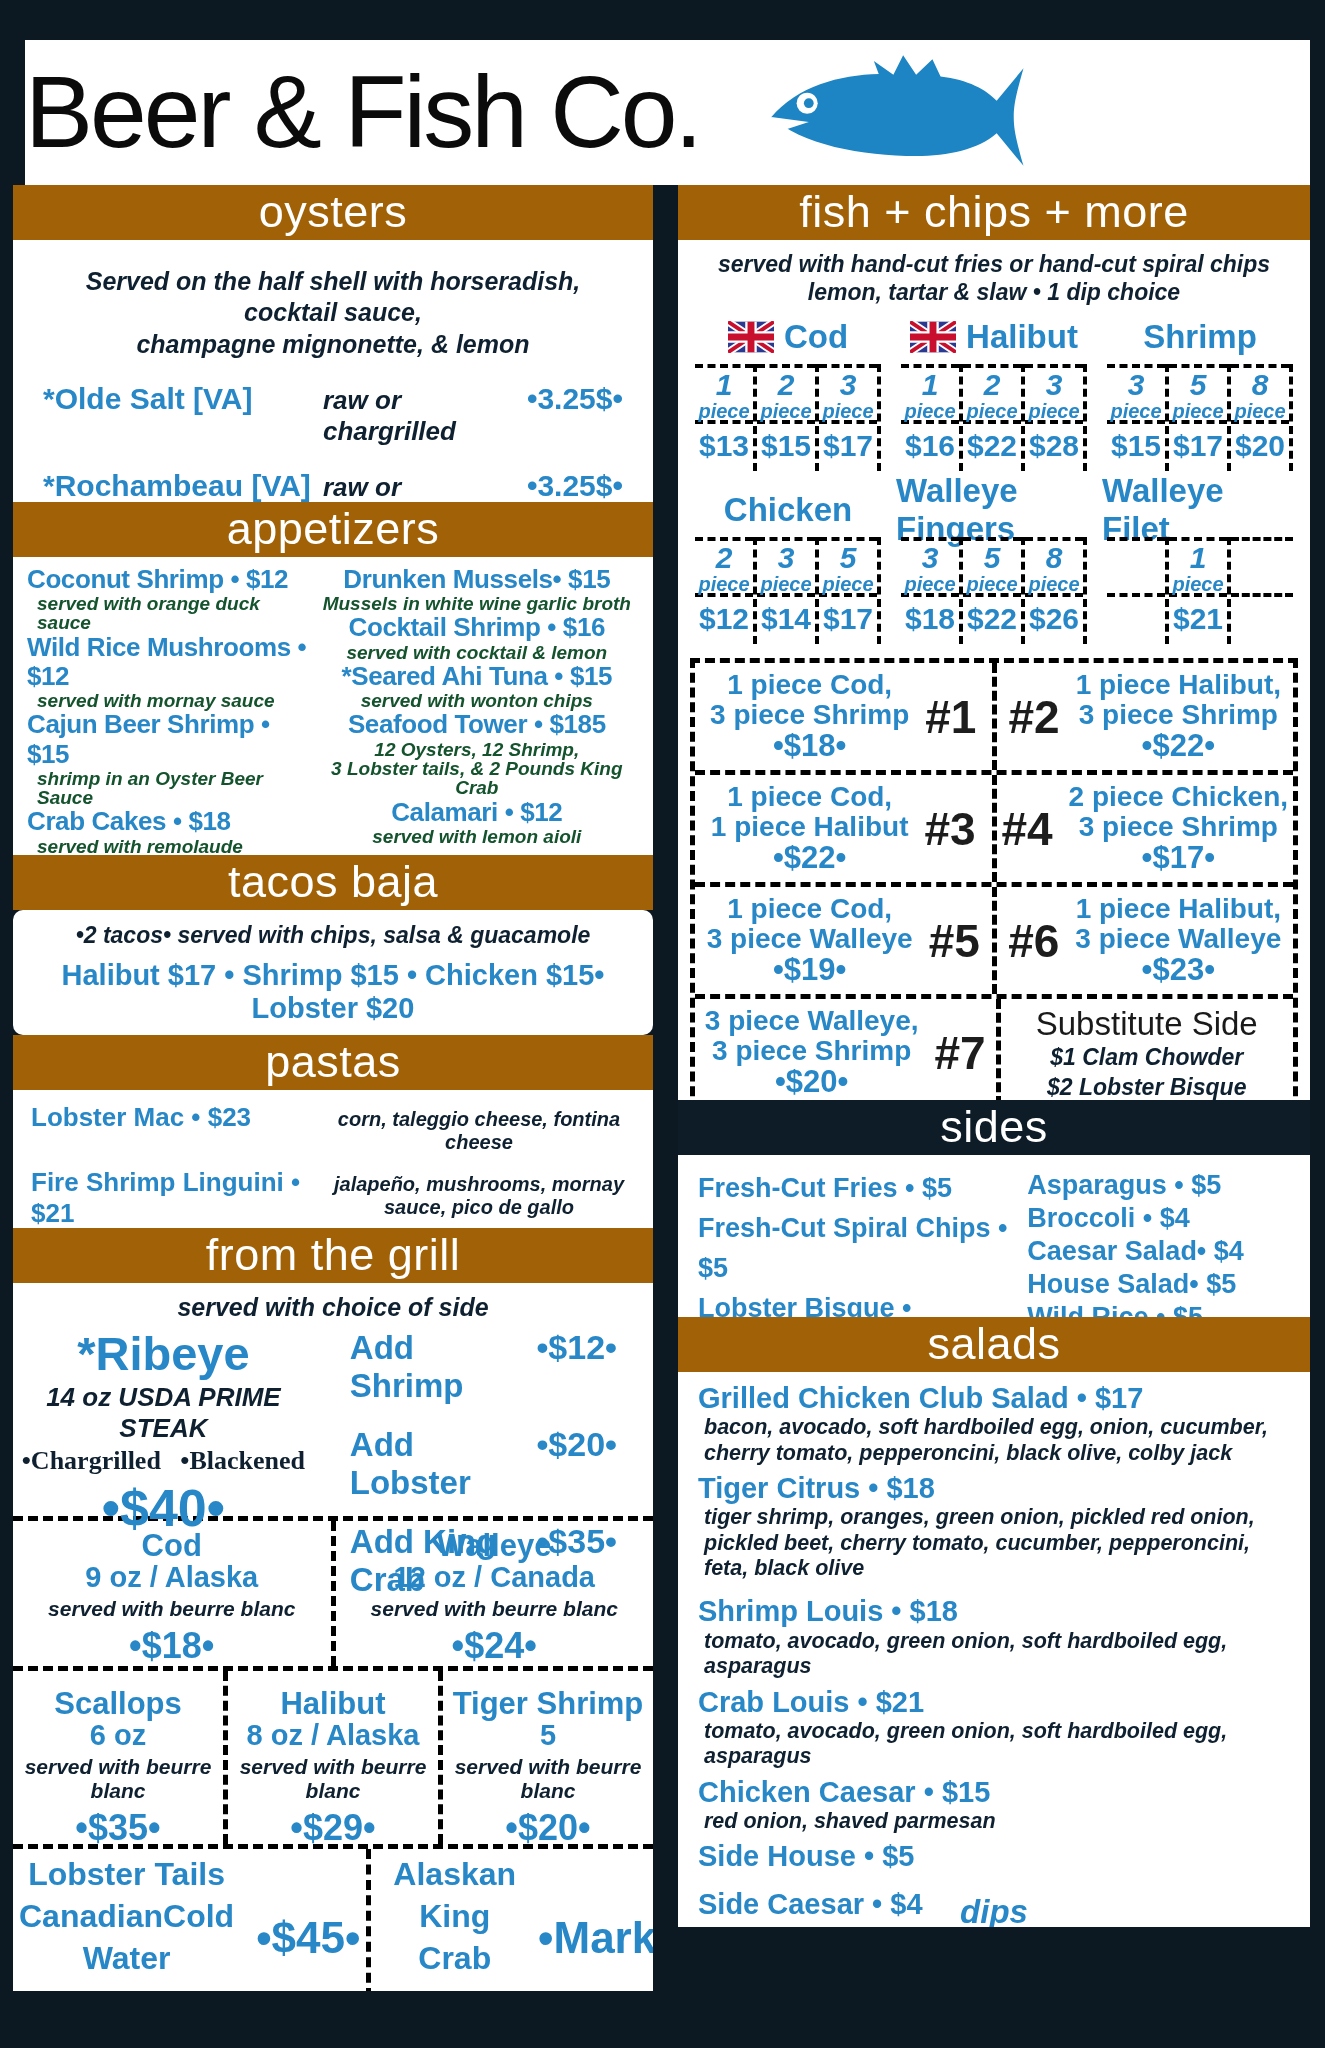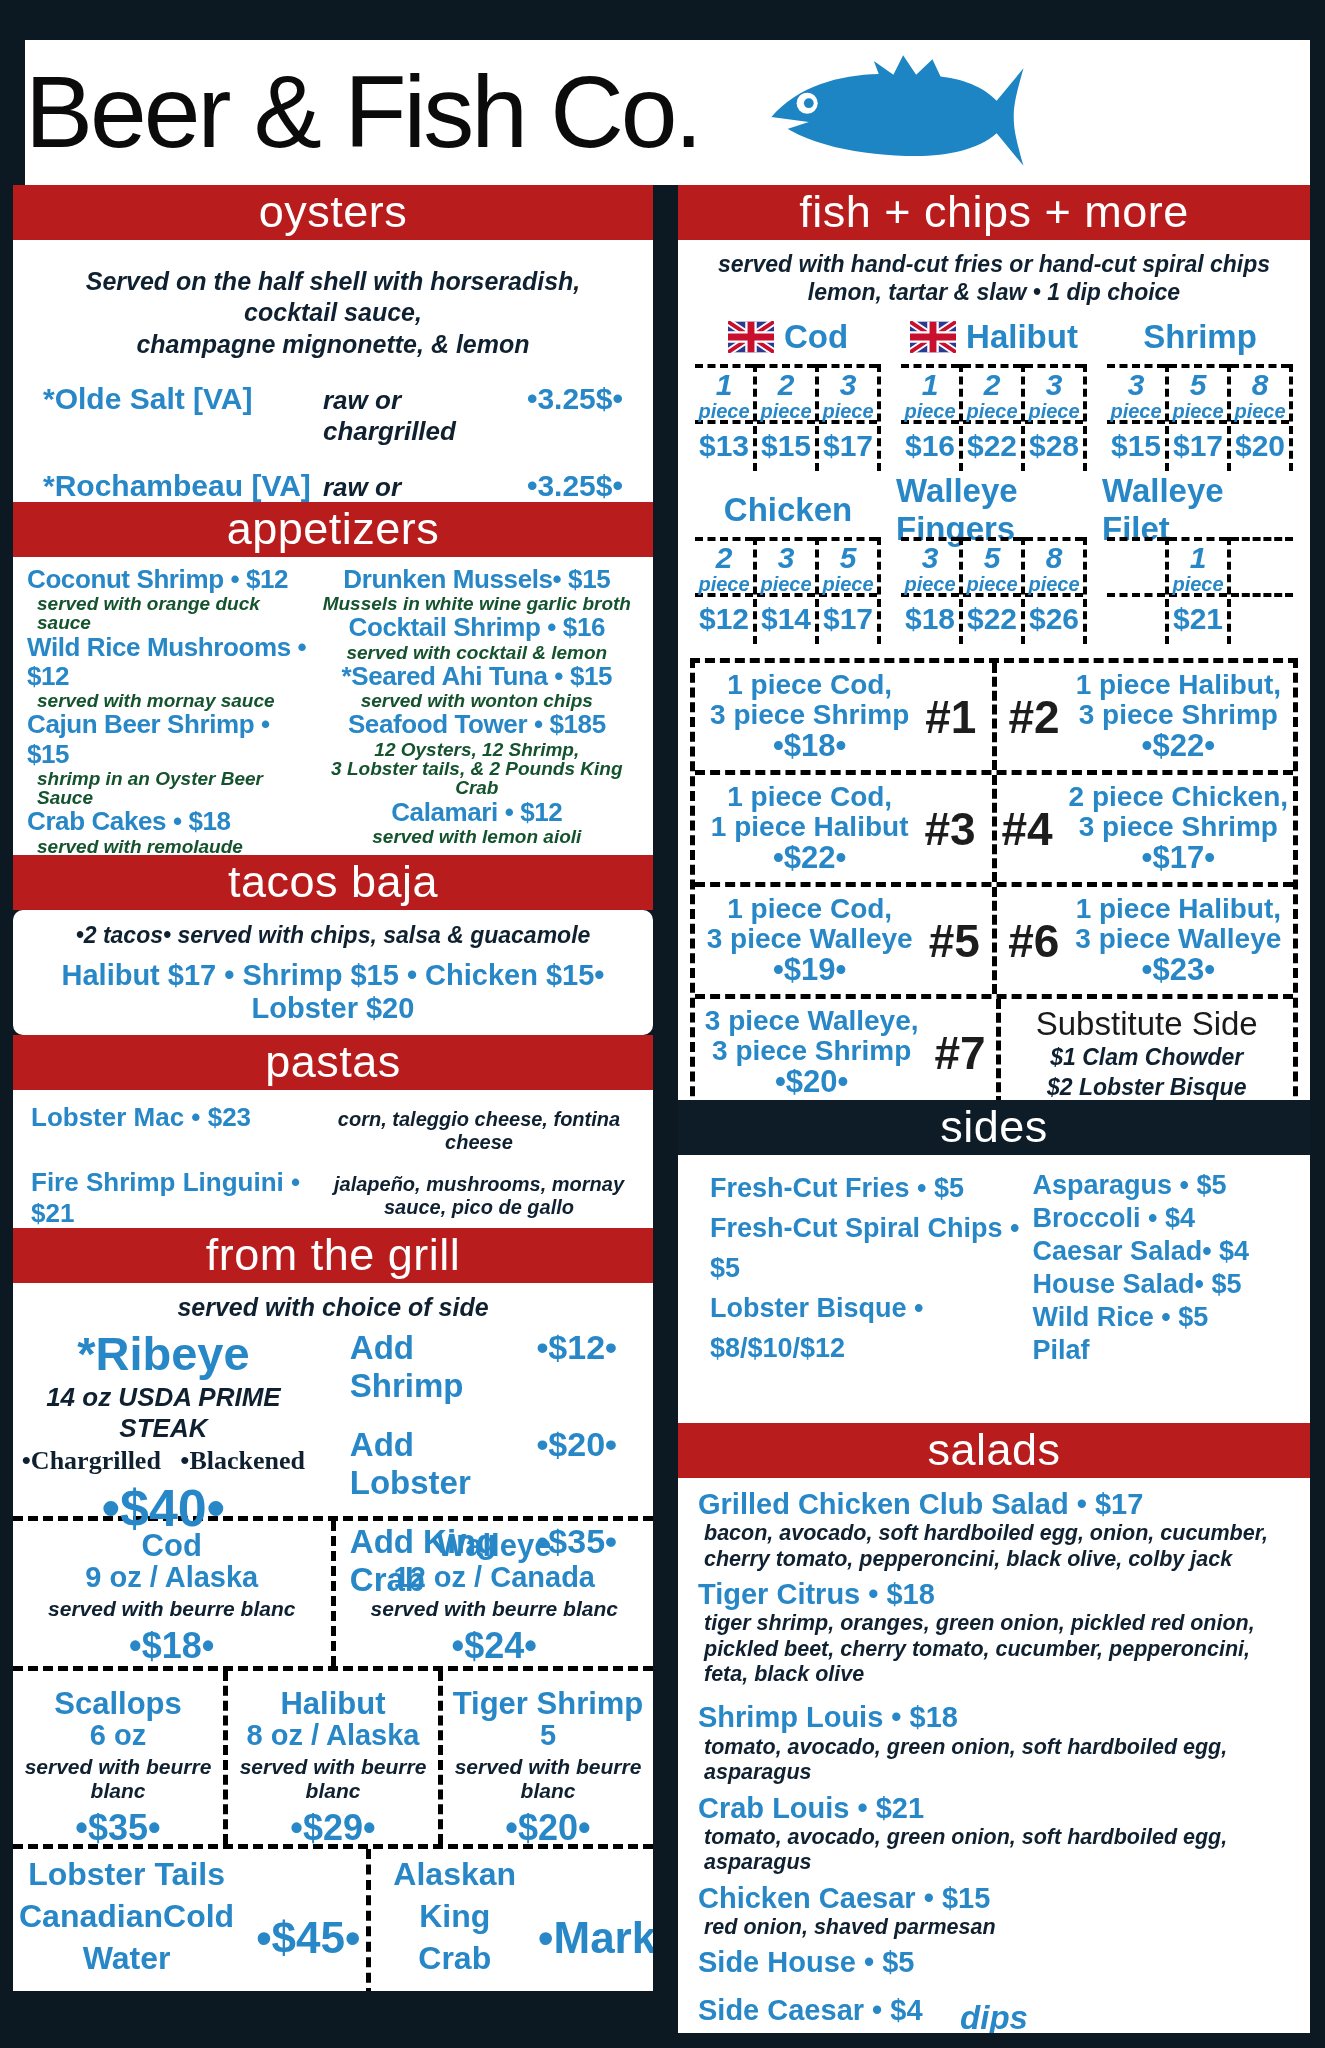--- a/index.html
+++ b/index.html
@@ -11,21 +11,21 @@
               background:#fff; display:flex; align-items:center; }
   .masthead h1 { font-size:102px; font-weight:400; color:#0b0b0b; letter-spacing:-3px;
                  white-space:nowrap; }
   .fish-logo { margin-left:45px; width:300px; height:122px; flex:0 0 auto; }
 
   
   .col { position:absolute; top:185px; display:flex; flex-direction:column; }
   .col.left  { left:13px;  width:640px; }
   .col.right { left:678px; width:632px; }
 
-  .bar { background:#b91c1c; color:#fff; text-align:center; font-size:45px; font-weight:400;
+  .bar { background:#a16207; color:#fff; text-align:center; font-size:45px; font-weight:400;
          height:55px; line-height:53px; letter-spacing:0.5px; flex:0 0 auto; }
   .bar.darker { background:#0e1c28; }
   .panel { background:#fff; overflow:hidden; flex:0 0 auto; }
 
   
   .oysters-panel { height:262px; padding:26px 24px 0; }
   .intro { text-align:center; font-size:25px; font-weight:bold; font-style:italic; color:#0f2130; line-height:1.25; }
   .oyster-row { display:flex; align-items:baseline; margin-top:22px; padding:0 6px; }
   .oyster-row .name { font-size:30px; font-weight:bold; color:#2787c7; width:280px; }
   .oyster-row .desc { font-size:26px; font-weight:bold; font-style:italic; color:#0f2130; flex:1; }
@@ -107,21 +107,21 @@
   .combo-cell.divider { border-right:5px dashed #000; }
   .combo-num { font-size:46px; font-weight:bold; color:#1d1d1d; }
   .combo-text { text-align:center; }
   .combo-line { display:block; font-size:28px; font-weight:bold; color:#2787c7; line-height:1.06; }
   .combo-price { display:block; font-size:31px; font-weight:bold; color:#2787c7; line-height:1.1; }
   .sub-cell { flex:1; text-align:center; padding-top:6px; }
   .sub-title { font-size:33px; font-weight:400; color:#1a1a1a; }
   .sub-line { font-size:23px; font-weight:bold; font-style:italic; color:#0f2130; line-height:1.3; }
 
   
-  .sides-panel { height:268px; display:flex; padding:14px 24px 0 32px; }
+  .sides-panel { height:162px; display:flex; padding:14px 24px 0 20px; }
   .sides-col1 { width:56%; }
   .sides-col2 { width:44%; }
   .side-item { font-size:27px; font-weight:bold; color:#2787c7; line-height:1.48; }
   .sides-col2 .side-item { line-height:1.22; }
 
   
   .salads-panel { height:555px; padding:10px 20px 0; }
   .salad-item { margin-bottom:6px; }
   .salad-item .name { font-size:29px; font-weight:bold; color:#2787c7; line-height:1.15; }
   .salad-item .desc { font-size:21.5px; font-weight:bold; font-style:italic; color:#0f2130; line-height:1.18; padding-left:6px; }

